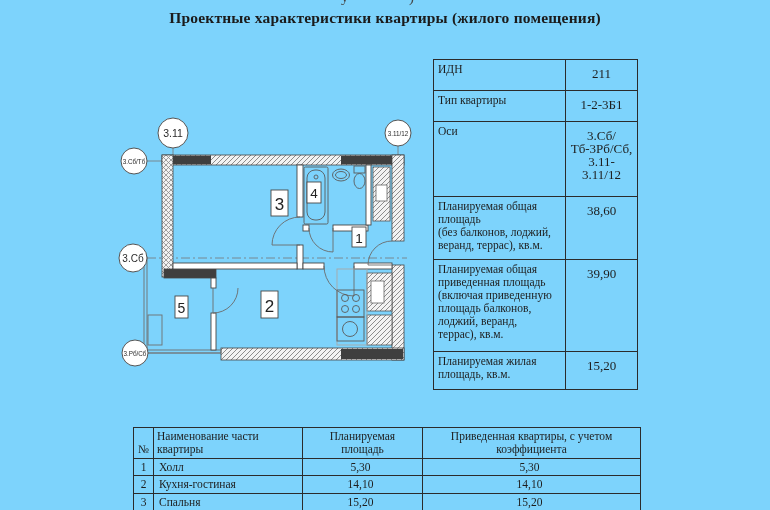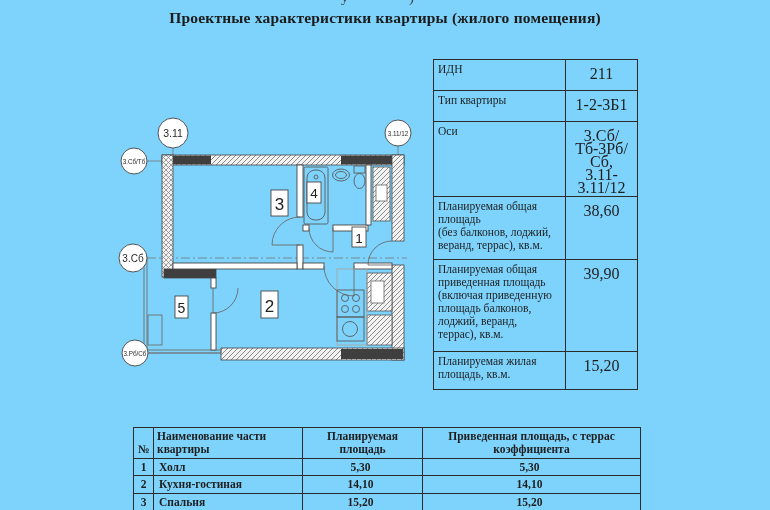--- a/index.html
+++ b/index.html
@@ -20,28 +20,28 @@
 
   table { border-collapse:collapse; table-layout:fixed; }
 
   
   .details {
     position:absolute; left:433px; top:59px; width:204px;
     font-size:11.5px; line-height:13px;
   }
   .details td { border:1.6px solid #2b2b2b; vertical-align:top; }
   .details td.lbl { padding:3px 3px 2px 4px; white-space:pre-line; }
-  .details td.val { padding:7px 2px 2px 2px; text-align:center; font-size:16px; white-space:pre-line; }
+  .details td.val { padding:7px 2px 2px 2px; text-align:center; font-size:13px; white-space:pre-line; }
 
   
   .rooms {
     position:absolute; left:133px; top:427px; width:507px;
     font-size:11.5px; line-height:13px;
   }
-  .rooms td, .rooms th { border:1.6px solid #2b2b2b; font-weight:bold; overflow:hidden; }
+  .rooms td, .rooms th { border:1.6px solid #2b2b2b; font-weight:normal; overflow:hidden; }
   .rooms th { white-space:pre-line; vertical-align:top; padding:2px 3px; }
   .rooms th.h-num { vertical-align:bottom; text-align:left; padding-left:4px; padding-bottom:2px; }
   .rooms th.h-name { text-align:left; }
   .rooms th.h-center { text-align:center; }
   .rooms td.c-num { text-align:center; }
   .rooms td.c-name { text-align:left; padding-left:5px; }
   .rooms td.c-val { text-align:center; padding-right:5px; }
 </style>
 </head>
 <body>
@@ -236,21 +236,21 @@
         <col style="width:120px">
         <col style="width:218px">
     </colgroup>
     <tbody>
         <tr style="height:31px">
       <th class="h-num">№</th>
       <th class="h-name">Наименование части
 квартиры</th>
       <th class="h-center">Планируемая
 площадь</th>
-      <th class="h-center">Приведенная площадь, с террас
+      <th class="h-center">Приведенная квартиры, с учетом
 коэффициента</th>
     </tr>
     <tr style="height:17px">
       <td class="c-num">1</td>
       <td class="c-name">Холл</td>
       <td class="c-val">5,30</td>
       <td class="c-val">5,30</td>
     </tr>
     <tr style="height:18px">
       <td class="c-num">2</td>

